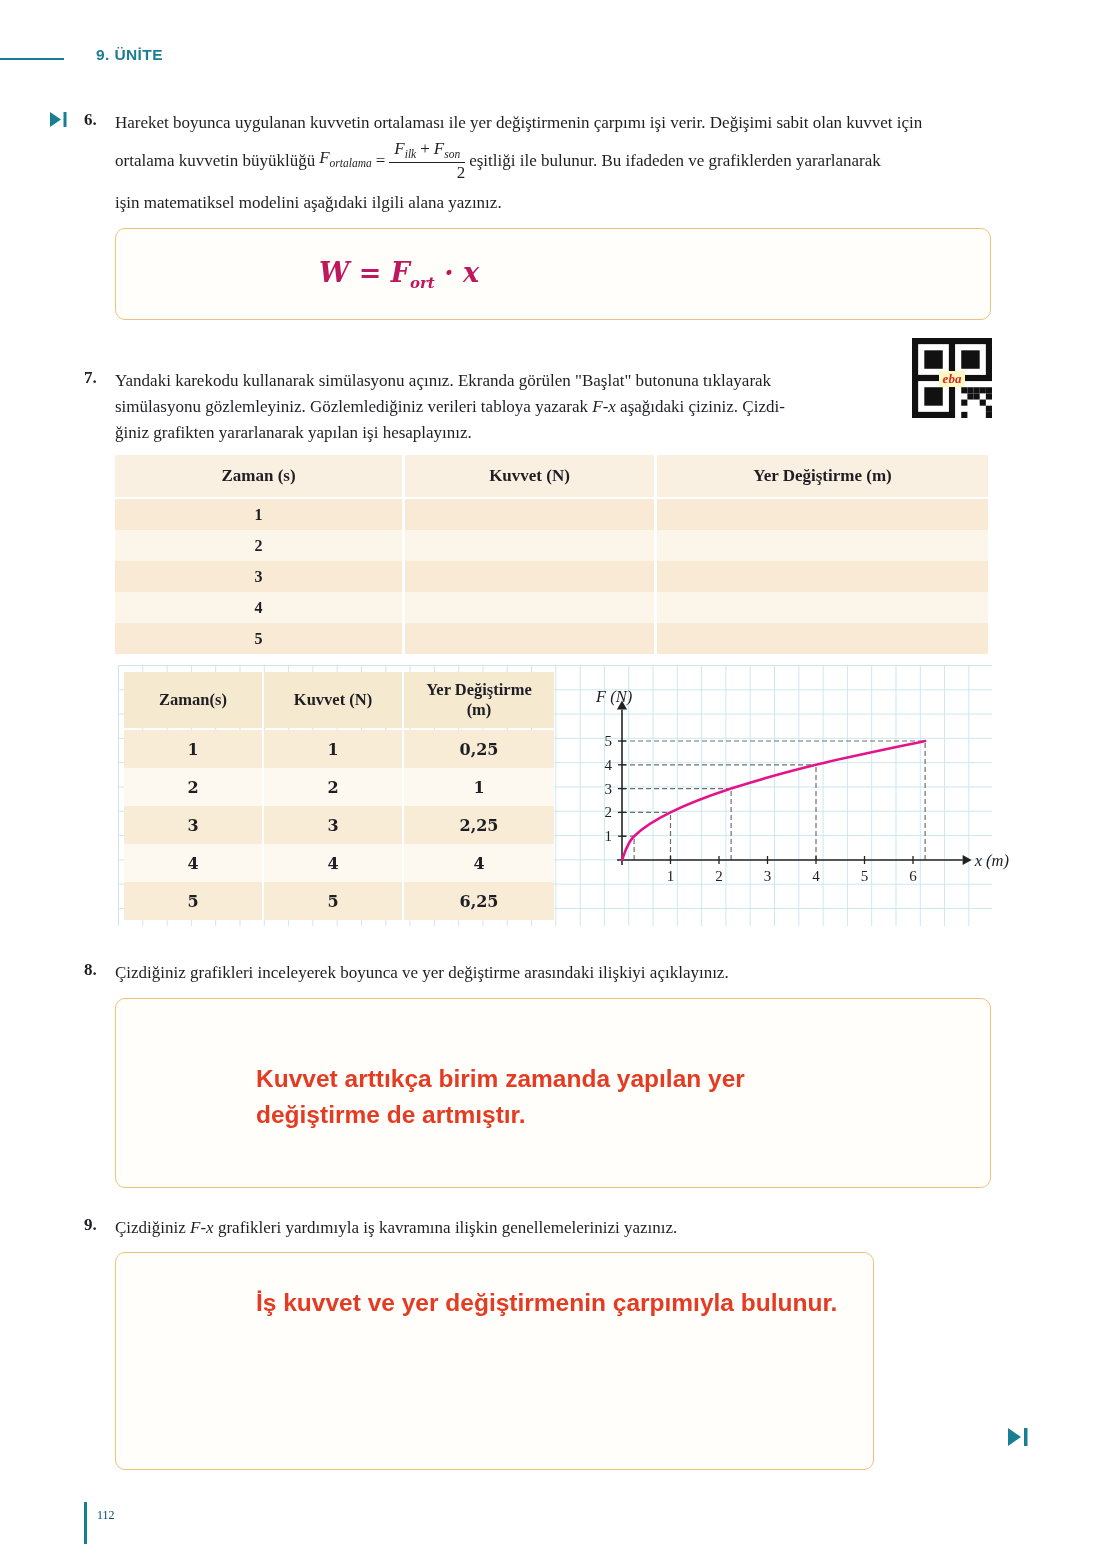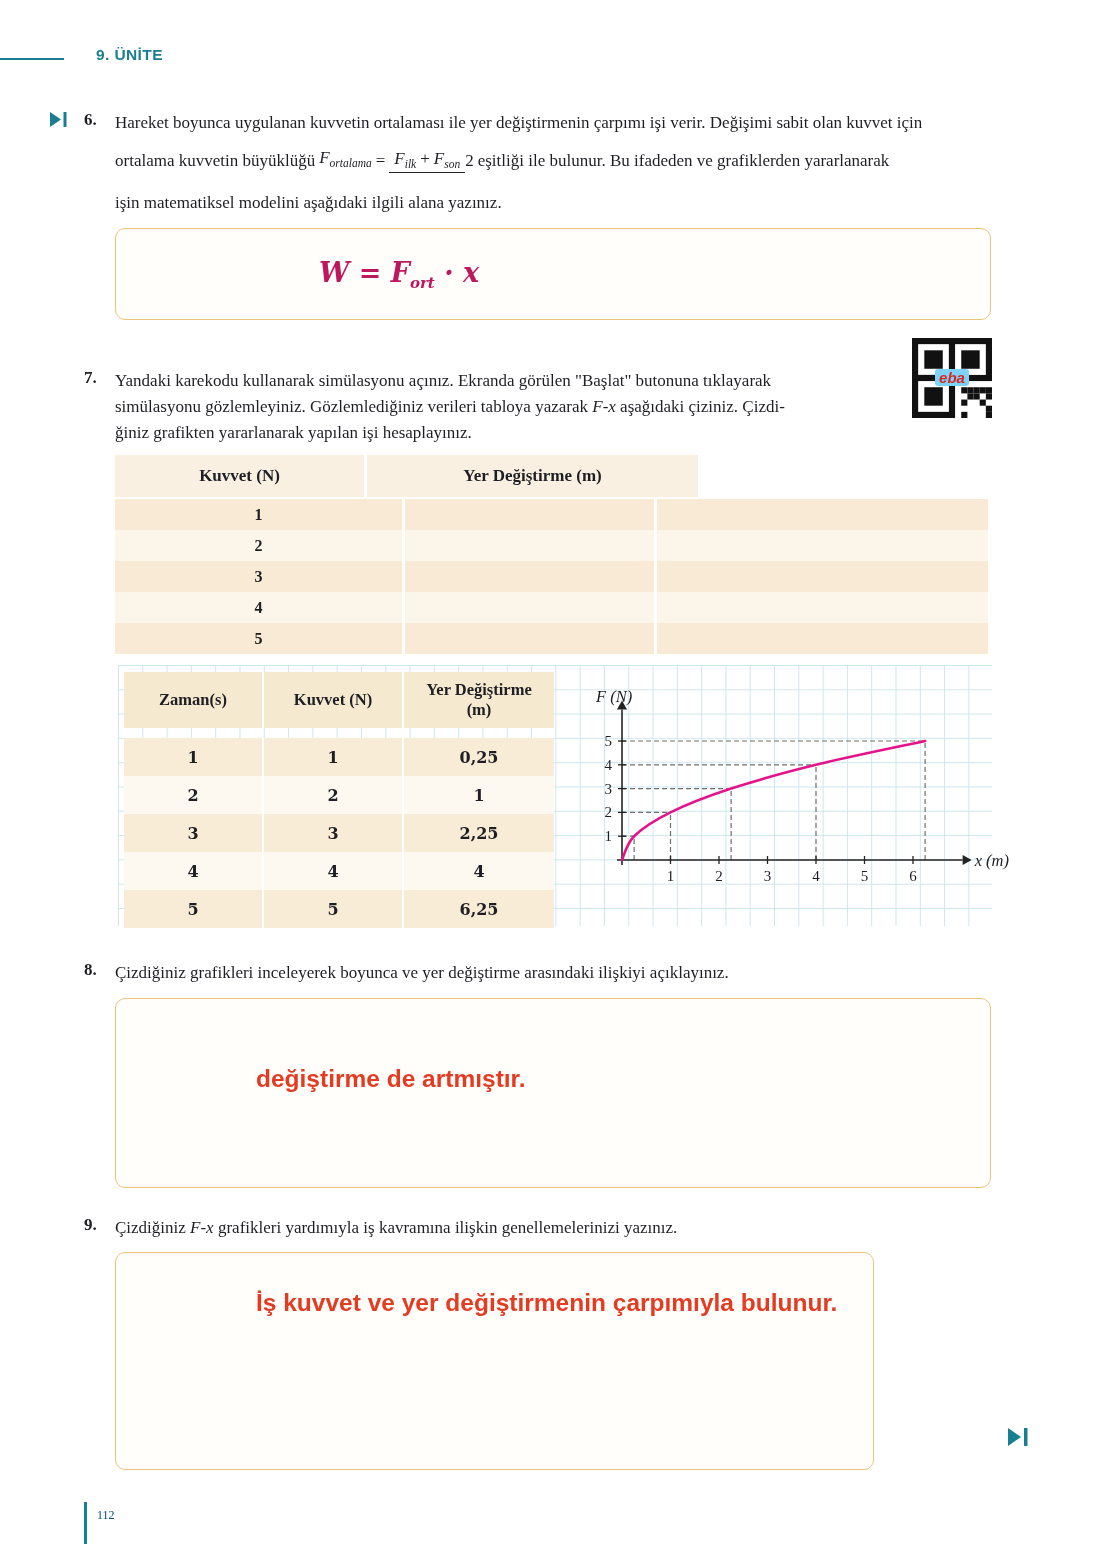--- a/index.html
+++ b/index.html
@@ -15,21 +15,21 @@
 
   .answer-box{border:1.6px solid #eec27d;border-radius:10px;background:#fffefb}
   .handwritten{font-family:"DejaVu Serif",serif;font-style:italic;font-weight:600;font-size:27px;color:#be185d}
   .handwritten sub{font-size:15px;font-style:italic}
   .red-answer{font-family:"Liberation Sans",sans-serif;font-weight:bold;font-size:24.5px;color:#e43b23;line-height:36px}
 
   
   .mline{display:flex;align-items:center;gap:4px}
   .mathvar i{font-size:17px}
   .mathvar sub{font-size:11.5px;font-style:italic}
-  .frac{display:inline-flex;flex-direction:row;align-items:center;font-style:italic;line-height:1.15}
+  .frac{display:inline-flex;flex-direction:column;align-items:flex-end;font-style:italic;line-height:1.15}
   .frac .frac-top{border-bottom:1.4px solid #222;padding:0 5px}
   .frac .frac-top sub{font-size:11.5px}
   .frac .plus{padding:0 4px;font-style:normal}
   .frac .frac-bot{font-style:normal}
 
   
   .t1{left:115px;top:455px;width:876px}
   .t1 .trow{display:flex}
   .t1 .cell{display:flex;align-items:center;justify-content:center;font-size:17px}
   .t1 .c1{width:290px;border-right:3px solid #fff}
@@ -51,28 +51,28 @@
   .t2{left:124px;top:672px;width:430px}
   .t2 .trow{display:flex}
   .t2 .cell{display:flex;align-items:center;justify-content:center;text-align:center;font-size:16.5px}
   .t2 .c1{width:140px;border-right:2px solid #fff}
   .t2 .c2{width:140px;border-right:2px solid #fff}
   .t2 .c3{width:150px;padding:0 14px}
   .t2 .thead .cell{height:56px;background:#f5e9d0;font-weight:bold}
   .t2 .trow.body .cell{height:38px;font-weight:bold;font-family:"DejaVu Serif",serif;font-size:16px}
   .t2 .shade-a .cell{background:#f8ecd7}
   .t2 .shade-b .cell{background:#fdf8f0}
-  .t2 .thead{margin-bottom:10px}
+  .t2 .thead{margin-bottom:2px}
 
   .chart-wrap{left:570px;top:666px;width:450px;height:260px}
 
   .qr{left:912px;top:338px;width:80px;height:80px}
   .qr-label-wrap{position:absolute;left:0;right:0;top:31px;text-align:center}
-  .qr-label{display:inline-block;background:#7dd3fc;border-radius:3px;padding:0 4px;
-    color:#d6281e;font-style:italic;font-weight:bold;font-size:15px;font-family:Liberation Sans, sans-serif}
+  .qr-label{display:inline-block;background:#fef9c3;border-radius:3px;padding:0 4px;
+    color:#d6281e;font-style:italic;font-weight:bold;font-size:13px;font-family:Liberation Serif, serif}
 
   .footer-bar{left:84px;top:1502px;width:3px;height:42px;background:#1a7e93}
   .page-number{left:97px;top:1508px;font-size:12px;color:#0c4a6e}
 </style>
 </head>
 <body>
 
 <div class="abs header-rule"></div>
 <div class="abs unit-label teal" style="left:96px;top:46px">9. ÜNİTE</div>
 
@@ -133,20 +133,21 @@
       <rect x="48" y="12" width="18" height="18" fill="#111111"></rect>
       <rect x="0" y="36" width="42" height="42" fill="#111111"></rect>
       <rect x="6" y="42" width="30" height="30" fill="#ffffff"></rect>
       <rect x="12" y="48" width="18" height="18" fill="#111111"></rect>
     </svg>
   <div class="qr-label-wrap"><span class="qr-label">eba</span></div>
 </div>
 
 <div class="abs t1">
   <div class="trow thead">
+    <div class="cell c1">Zaman (s)</div>
     <div class="cell c2">Kuvvet (N)</div>
     <div class="cell c3">Yer Değiştirme (m)</div>
   </div>
   <div class="trow body shade-a">
     <div class="cell c1">1</div>
     <div class="cell c2"></div>
     <div class="cell c3"></div>
   </div>
   <div class="trow body shade-b">
     <div class="cell c1">2</div>
@@ -246,20 +247,21 @@
       <path d="M 52 194 C 54.020833333333336 190.03333333333333, 56.041666666666664 178.13333333333333, 64.125 170.2 C 72.20833333333333 162.26666666666665, 84.33333333333333 154.33333333333334, 100.5 146.4 C 116.66666666666667 138.46666666666667, 136.875 130.53333333333333, 161.125 122.6 C 185.375 114.66666666666666, 213.66666666666666 106.73333333333333, 246 98.8 C 278.3333333333333 90.86666666666666, 336.9375 78.96666666666667, 355.125 75" fill="none" stroke="#e4138b" stroke-width="2.6" stroke-linecap="round"></path>
       <text x="26" y="36" font-size="16.5" font-style="italic" font-family="Liberation Serif, serif" fill="#1e1e24">F (N)</text>
       <text x="404.65000000000003" y="200" font-size="16.5" font-style="italic" font-family="Liberation Serif, serif" fill="#1e1e24">x (m)</text>
     </svg>
 </div>
 
 <div class="abs qnum" style="left:84px;top:960px">8.</div>
 <div class="abs qtext nowrap" style="left:115px;top:960px">Çizdiğiniz grafikleri inceleyerek boyunca ve yer değiştirme arasındaki ilişkiyi açıklayınız.</div>
 <div class="abs answer-box" style="left:115px;top:998px;width:876px;height:190px">
   <div class="red-answer abs" style="left:140px;top:62px">
+    <div>Kuvvet arttıkça birim zamanda yapılan yer</div>
     <div>değiştirme de artmıştır.</div>
   </div>
 </div>
 
 <div class="abs qnum" style="left:84px;top:1215px">9.</div>
 <div class="abs qtext nowrap" style="left:115px;top:1215px">
   <span>Çizdiğiniz</span>
   <i>F-x</i>
   <span>grafikleri yardımıyla iş kavramına ilişkin genellemelerinizi yazınız.</span>
 </div>

